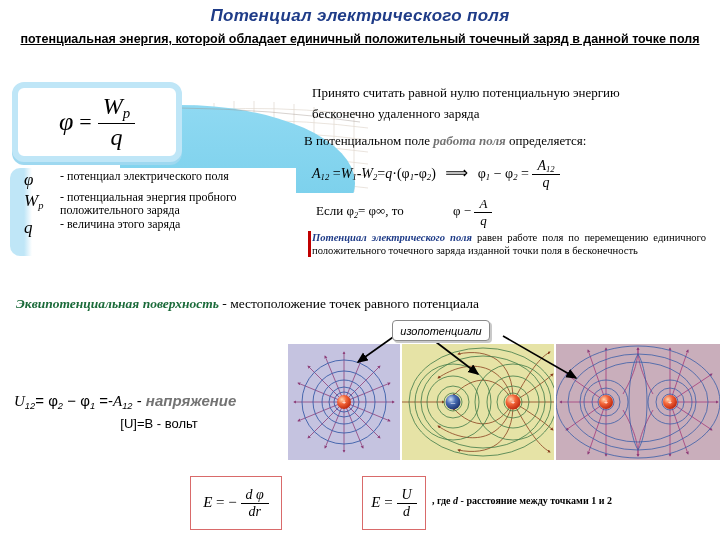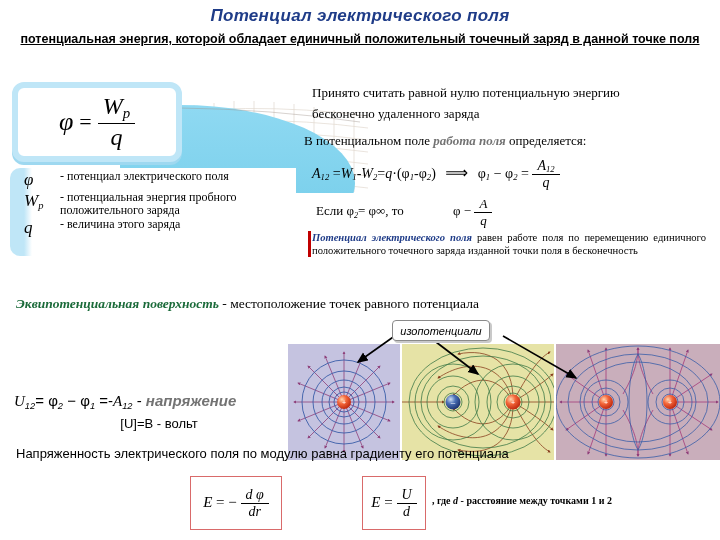--- a/index.html
+++ b/index.html
@@ -393,21 +393,20 @@
     <span class="mi">U</span><span class="sub">12</span><span>=</span>
     <span>φ</span><span class="sub">2</span>
     <span>−</span>
     <span>φ</span><span class="sub">1</span>
     <span>=-</span><span class="mi">A</span><span class="sub">12</span><span> - </span><span class="red-ital" style="font-family:'Liberation Sans',sans-serif;">напряжение</span>
   </div>
   <div class="abs" id="u-unit">
     <span>[U]=В - вольт</span>
   </div>
 
-  <div class="abs" id="grad-line">Напряженность электрического поля по модулю равна градиенту его потенциала</div>
 
   <div class="abs" id="e-box-1">
     <span style="font-size:15px;">
       <span class="mi">E</span>
       <span>=</span>
       <span>−</span>
       <span class="frac" style="font-size:14px;">
         <span class="num mi">d φ</span>
         <span class="den mi">dr</span>
       </span>

